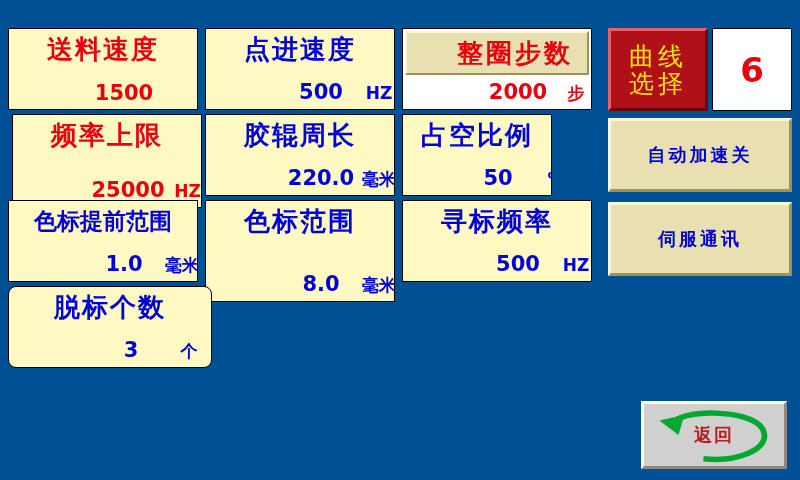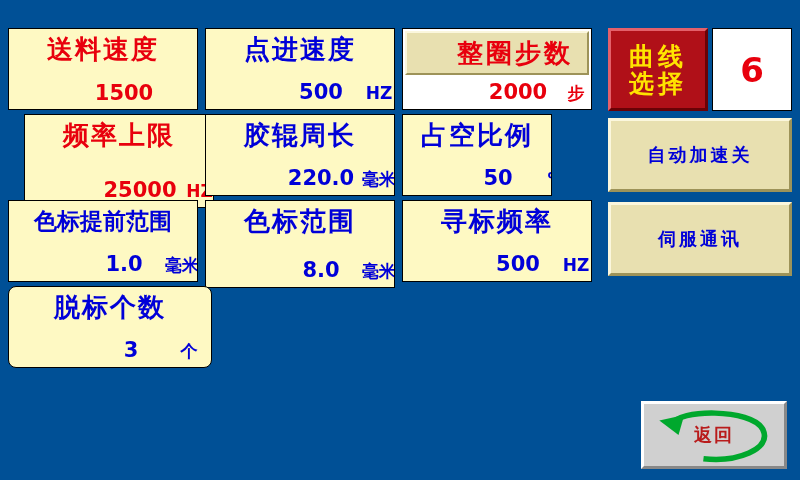--- a/index.html
+++ b/index.html
@@ -137,21 +137,21 @@
     border-top: 3px solid #e4606a;
     border-left: 3px solid #e4606a;
     border-right: 3px solid #6a0206;
     border-bottom: 3px solid #6a0206;
     display: flex;
     align-items: center;
     justify-content: center;
   }
   .btn-red span {
     font-size: 25px;
-    font-weight: bold;
+    font-weight: normal;
     color: #ffe400;
     letter-spacing: 4px;
     line-height: 27px;
     white-space: nowrap;
     text-align: center;
   }
 
   
   .numbox {
     position: absolute;
@@ -231,21 +231,21 @@
   </div>
 
   <div class="btn-red" style="left:608px; top:28px; width:100px; height:83px;">
     <span><span>曲线</span><br><span>选择</span></span>
   </div>
 
   <div class="numbox" style="left:712px; top:28px; width:80px; height:83px;">
     <span>6</span>
   </div>
 
-  <div class="cell val-offset" style="left:24px; top:114px; width:190px; height:94px;">
+  <div class="cell val-offset" style="left:12px; top:114px; width:190px; height:94px;">
     <div class="title red">频率上限</div>
     <div class="value red">
       <span class="num">25000</span><span class="unit">HZ</span>
     </div>
   </div>
 
   <div class="cell val-offset" style="left:205px; top:114px; width:190px; height:82px;">
     <div class="title blue">胶辊周长</div>
     <div class="value blue">
       <span class="num">220.0</span><span class="unit">毫米</span>
@@ -263,21 +263,21 @@
     <span>自动加速关</span>
   </div>
 
   <div class="cell val-offset" style="left:8px; top:200px; width:190px; height:82px;">
     <div class="title blue small">色标提前范围</div>
     <div class="value blue">
       <span class="num">1.0</span><span class="unit">毫米</span>
     </div>
   </div>
 
-  <div class="cell val-offset" style="left:205px; top:200px; width:190px; height:88px;padding-left:13px;">
+  <div class="cell val-offset" style="left:205px; top:200px; width:190px; height:102px;padding-left:13px;">
     <div class="title blue">色标范围</div>
     <div class="value blue">
       <span class="num">8.0</span><span class="unit">毫米</span>
     </div>
   </div>
 
   <div class="cell val-offset" style="left:402px; top:200px; width:190px; height:82px;">
     <div class="title blue">寻标频率</div>
     <div class="value blue">
       <span class="num">500</span><span class="unit">HZ</span>

